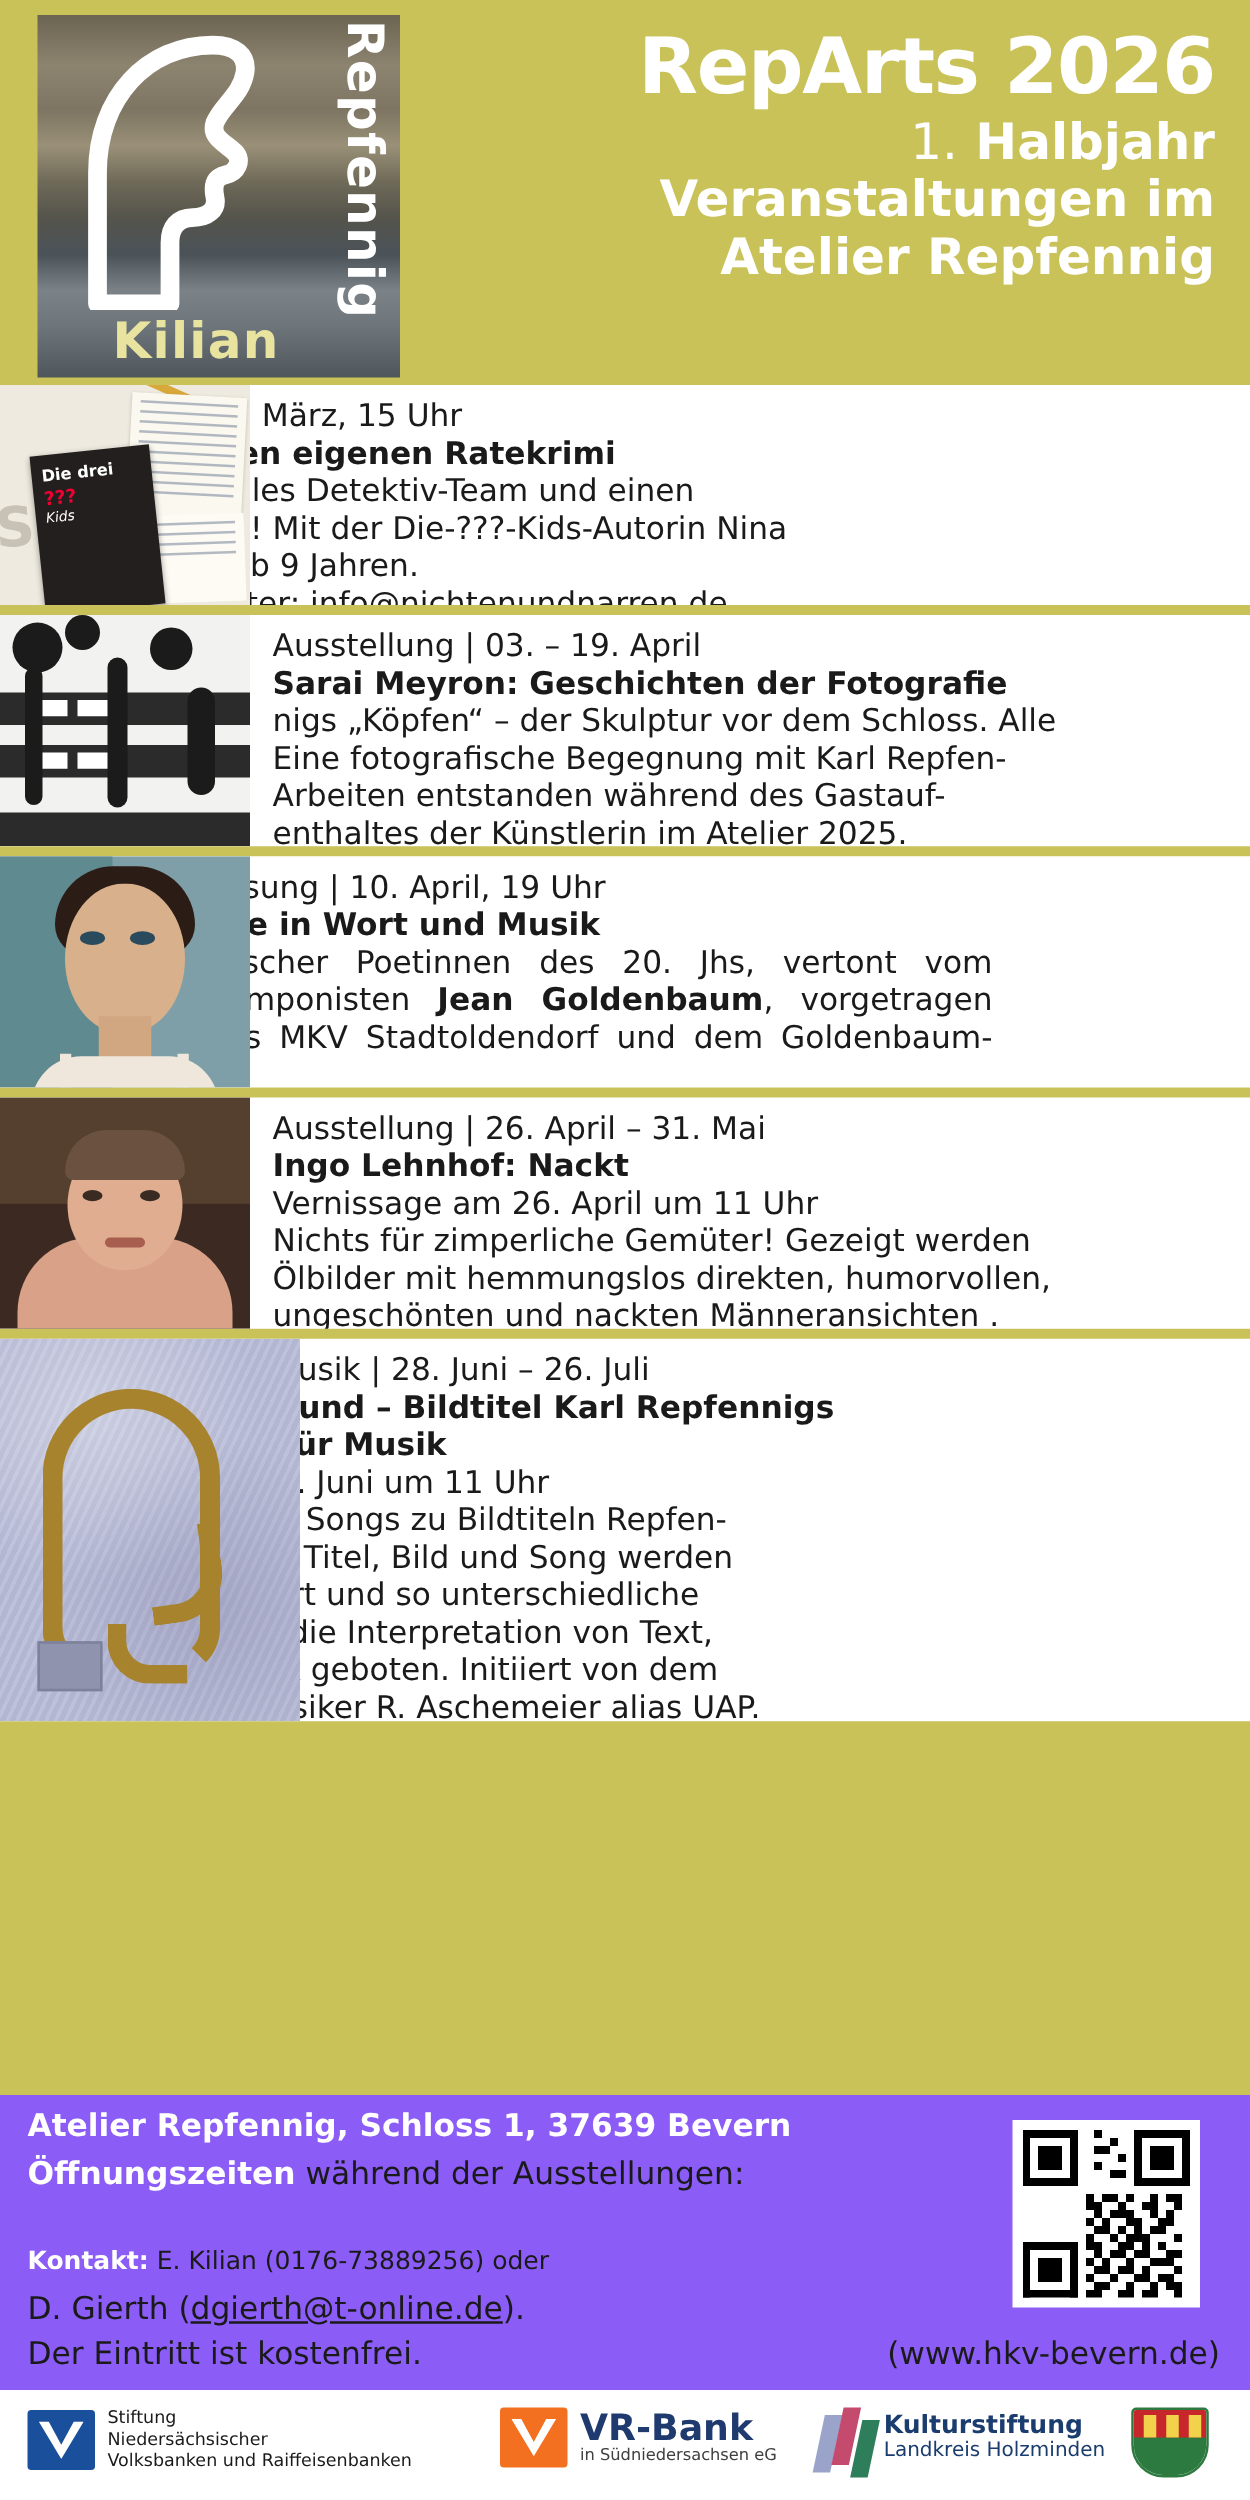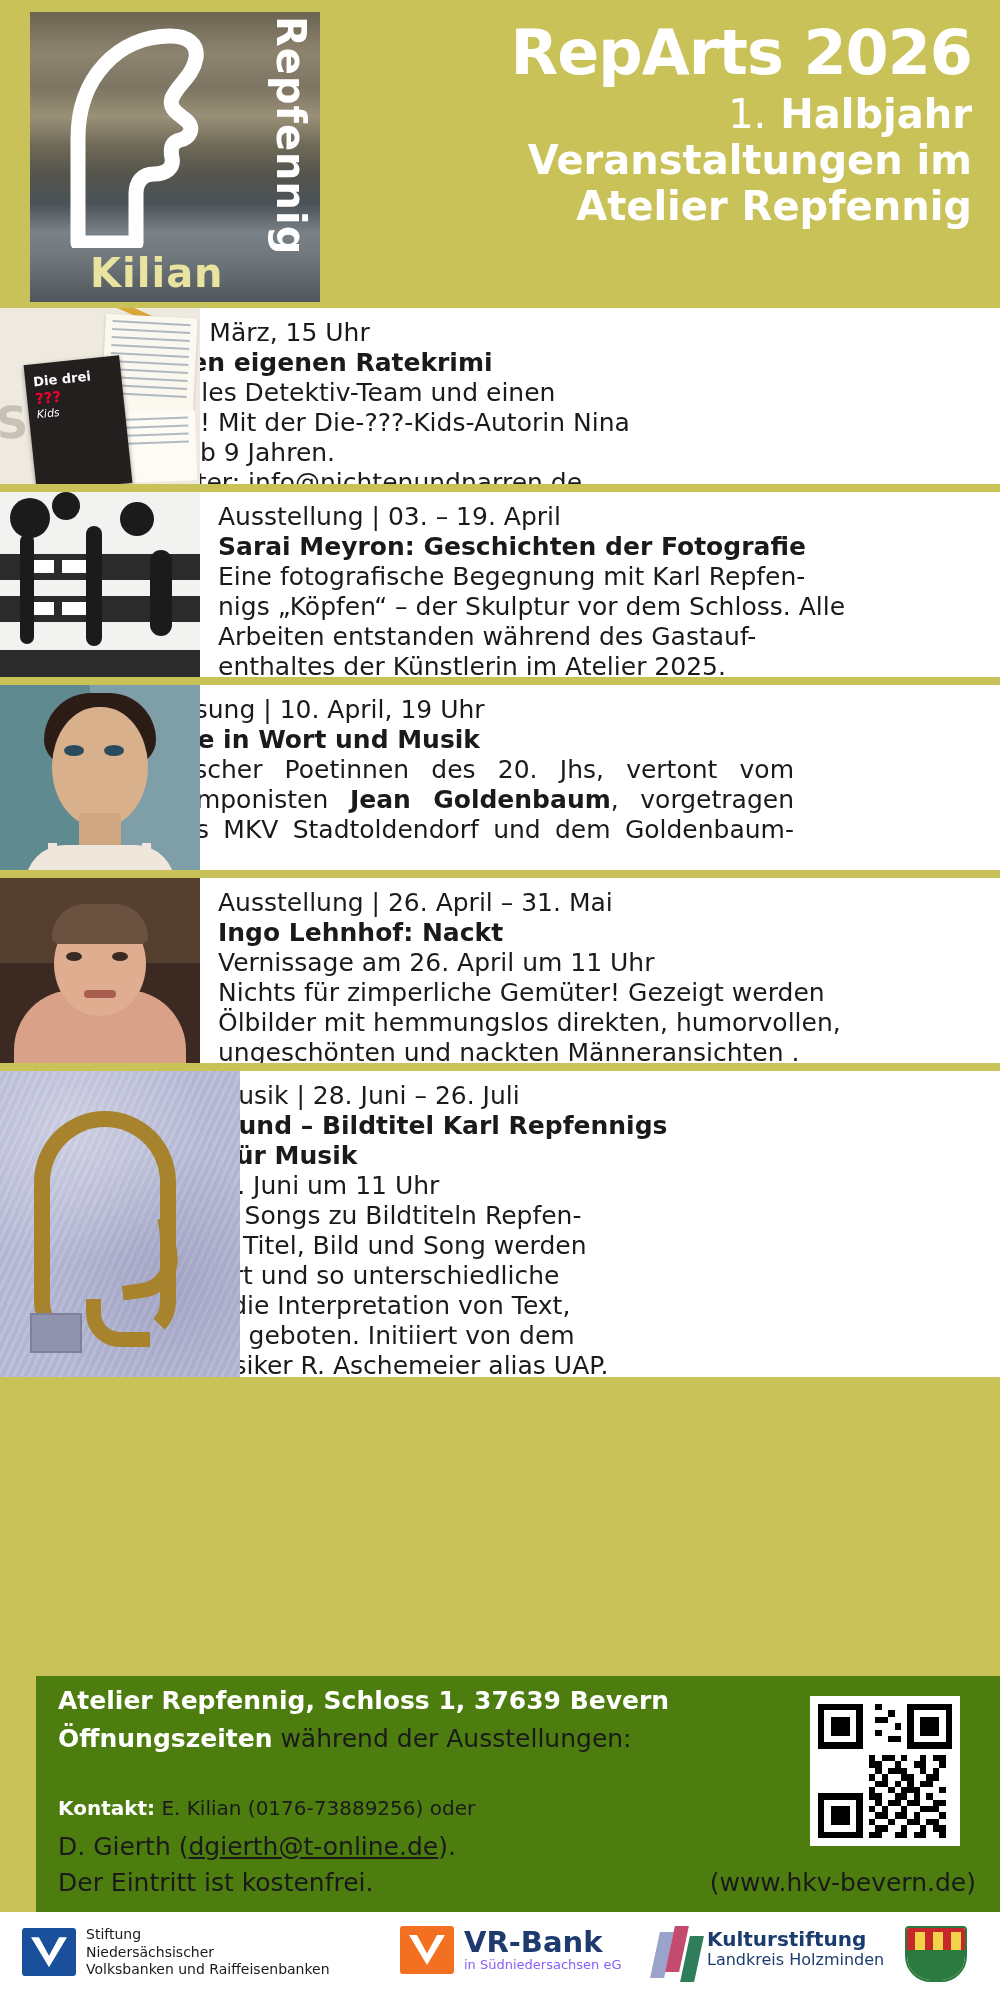--- a/index.html
+++ b/index.html
@@ -136,21 +136,21 @@
     position:absolute; left:86px; top:228px; width:64px; height:48px;
     border:15px solid #a8832e; border-top:none; border-right:none;
     border-radius:0 0 0 34px;
   }
   .img-blue .plate {
     position:absolute; left:30px; bottom:24px; width:52px; height:40px;
     background:#8f93ad; border:2px solid #7d819b;
   }
 
   
-  .footer { position:absolute; left:0; right:0; bottom:0; height:208px; background:#4d7c0f;margin-left:36px; }
+  .footer { position:absolute; left:0; right:0; bottom:0; height:208px; background:#8b5cf6; }
   .footer .addr { position:absolute; left:22px; top:10px; font-size:25px; font-weight:bold; color:#ffffff; }
   .footer .l1 { position:absolute; left:22px; top:48px; font-size:25px; color:#1a1a1a; }
   .footer .l2 { position:absolute; left:22px; top:84px; font-size:25px; color:#1a1a1a; }
   .footer .l3 { position:absolute; left:22px; top:120px; font-size:20px; color:#1a1a1a; }
   .footer .l4 { position:absolute; left:22px; top:156px; font-size:25px; color:#1a1a1a; }
   .footer .l5 { position:absolute; left:22px; top:192px; font-size:25px; color:#1a1a1a; }
   .footer .bold { font-weight:bold; color:#ffffff; }
   .footer .web { position:absolute; right:24px; top:192px; font-size:25px; color:#1a1a1a; }
   .qr { position:absolute; right:40px; top:20px; width:150px; height:150px; background:#fff; padding:8px; }
   .qr svg { display:block; }
@@ -257,22 +257,22 @@
       <div class="blob" style="left:10px; top:6px; width:40px; height:40px;"></div>
       <div class="blob" style="left:52px; top:0px; width:28px; height:28px;"></div>
       <div class="blob" style="left:120px; top:10px; width:34px; height:34px;"></div>
       <div class="blob" style="left:150px; top:58px; width:22px; height:86px; border-radius:12px;"></div>
       <div class="blob" style="left:20px; top:42px; width:14px; height:110px; border-radius:8px;"></div>
       <div class="blob" style="left:86px; top:34px; width:16px; height:120px; border-radius:8px;"></div>
     </div>
     <div class="txt" style="left:204px; width:796px;">
       <div class="line">Ausstellung |  03. – 19. April</div>
       <div class="line b">Sarai Meyron: Geschichten der Fotografie</div>
+      <div class="line">nigs „Köpfen“ – der Skulptur vor dem Schloss. Alle</div>
       <div class="line">Eine fotografische Begegnung mit Karl Repfen-</div>
-      <div class="line">nigs „Köpfen“ – der Skulptur vor dem Schloss. Alle</div>
       <div class="line">Arbeiten entstanden während des Gastauf-</div>
       <div class="line">enthaltes der Künstlerin im Atelier 2025.</div>
     </div>
   </div>
   <div class="sep"></div>
 
   <div class="block" style="height:185px;">
     <div class="txt" style="left:0; width:800px;">
       <div class="line">Konzert mit Lesung | 10. April, 19 Uhr</div>
       <div class="line b">Achtmal Liebe in Wort und Musik</div>
@@ -442,21 +442,21 @@
         <div>Stiftung</div>
         <div>Niedersächsischer</div>
         <div>Volksbanken und Raiffeisenbanken</div>
       </div>
     </div>
 
     <div class="sp" style="left:400px;">
       <div class="vr-mark"></div>
       <div class="txt2">
         <div style="font-size:29px; font-weight:bold; color:#1f3a6e; line-height:1.05;">VR-Bank</div>
-        <div style="font-size:13px; color:#8b5cf6;">in Südniedersachsen eG</div>
+        <div style="font-size:13px; color:#404040;">in Südniedersachsen eG</div>
       </div>
     </div>
 
     <div class="sp" style="left:655px;">
       <div class="ks-mark">
         <span style="left:0;  top:6px;  background:#9aa3c9; transform:skewX(-12deg);"></span>
         <span style="left:15px;top:0;   background:#c44b6e; transform:skewX(-12deg);"></span>
         <span style="left:30px;top:10px;background:#2e7d5b; transform:skewX(-12deg);"></span>
       </div>
       <div class="txt2">

